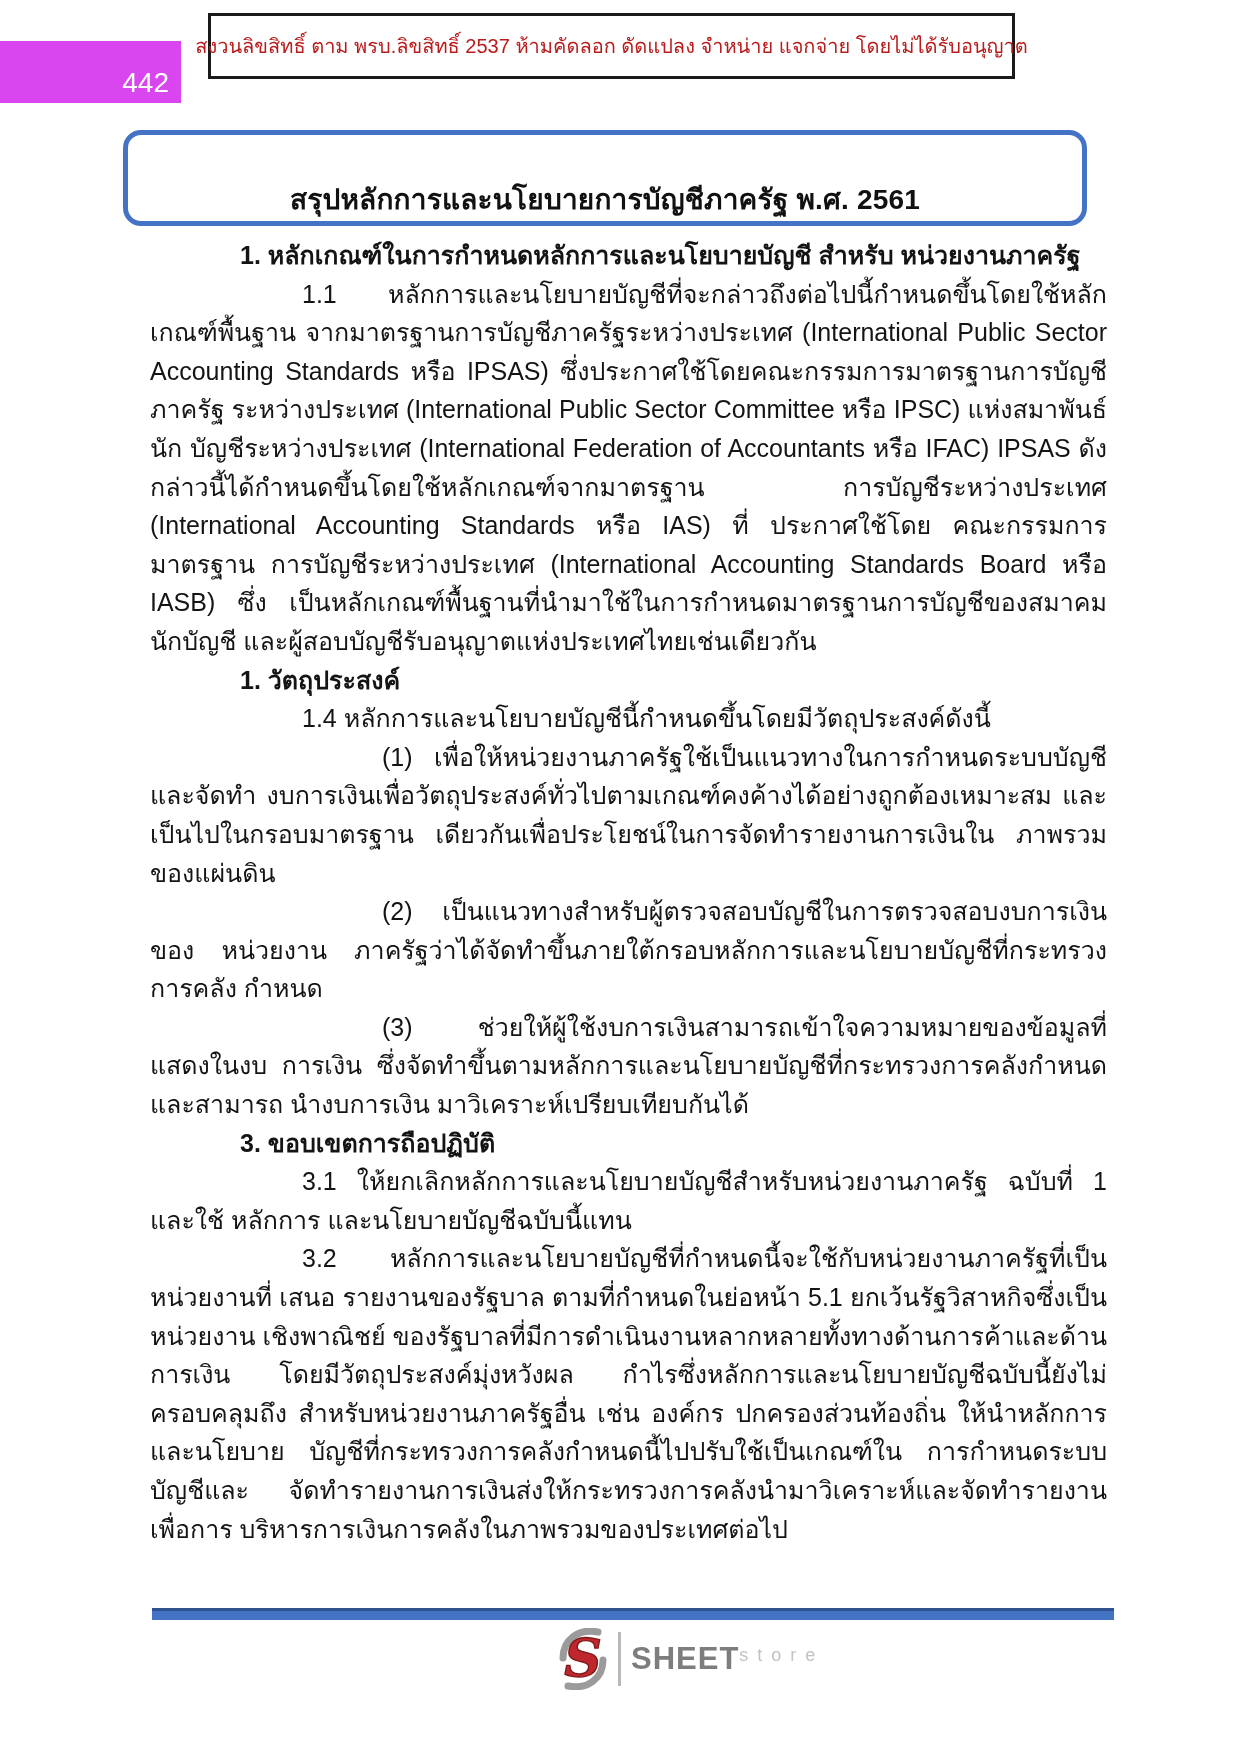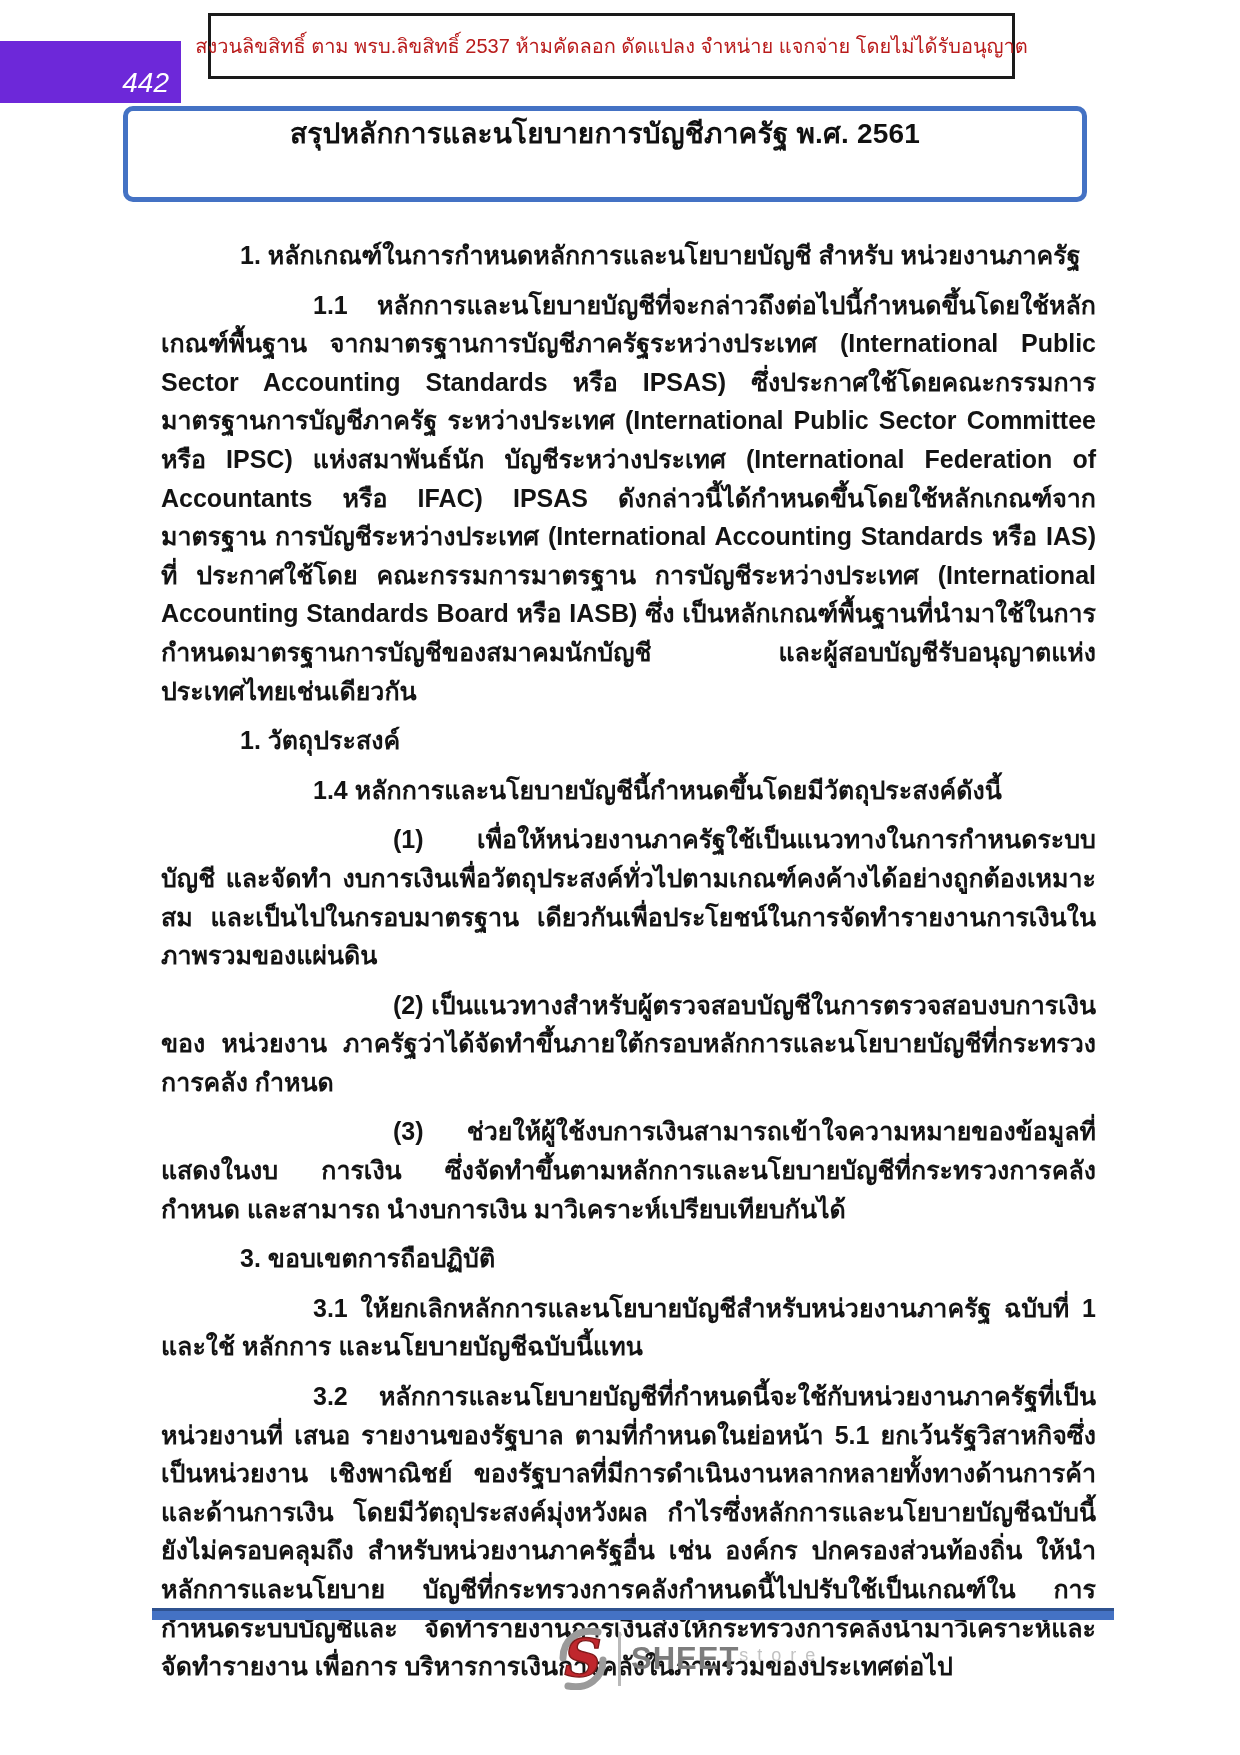--- a/index.html
+++ b/index.html
@@ -9,56 +9,56 @@
     width:1240px;height:1755px;
     background:#ffffff;
     font-family:"Liberation Sans","DejaVu Sans",sans-serif;
     color:#111;
     overflow:hidden;
   }
 
   
   .page-number-box{
     position:absolute;left:0;top:41px;width:181px;height:62px;
-    background:#6d28d9;
+    background:#d946ef;
     display:flex;align-items:flex-end;justify-content:flex-end;
-    padding:0 12px 6px 0;box-sizing:border-box;font-style:italic;
+    padding:0 12px 6px 0;box-sizing:border-box;
   }
   .page-number-box span{color:#fff;font-size:28px;line-height:1;}
 
   
   .copyright-box{
     position:absolute;left:208px;top:13px;width:807px;height:66px;
     border:3px solid #1a1a1a;background:#fff;box-sizing:border-box;
     display:flex;align-items:center;justify-content:center;
   }
   .copyright-box span{font-size:20px;white-space:nowrap;color:#b91c1c;}
 
   
   .title-box{
-    position:absolute;left:123px;top:106px;width:964px;height:96px;
-    border:5px solid #4472C4;border-radius:10px;background:#fff;box-sizing:border-box;
-    display:flex;align-items:flex-start;justify-content:center;
+    position:absolute;left:123px;top:130px;width:964px;height:96px;
+    border:5px solid #4472C4;border-radius:18px;background:#fff;box-sizing:border-box;
+    display:flex;align-items:flex-end;justify-content:center;
   }
   .title-box h1{
     margin:0;font-size:28px;font-weight:bold;color:#111;
     letter-spacing:.2px;text-align:center;
   }
 
   
   .content{
     position:absolute;left:150px;top:236px;width:957px;
     font-size:25px;line-height:38.6px;color:#141414;
     text-align:justify;
   }
   .content h2{
     margin:0;font-size:25px;line-height:38.6px;font-weight:bold;
     text-indent:90px;text-align:left;
   }
-  .content p{margin:11px;font-weight:bold;}
+  .content p{margin:0;}
   .p-sub{text-indent:152px;}
   .p-deep{text-indent:232px;}
 
   
   .footer-rule{
     position:absolute;left:152px;top:1608px;width:962px;height:9px;
     background:#4472C4;border-top:3px solid #2F528F;
   }
   .logo{
     position:absolute;left:558px;top:1628px;height:62px;

